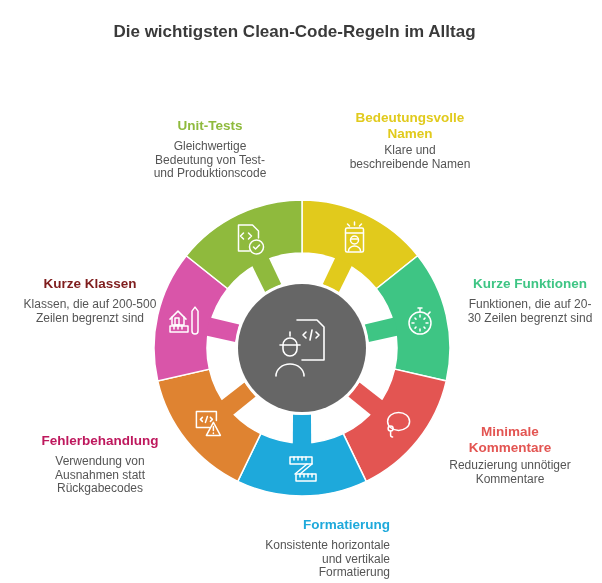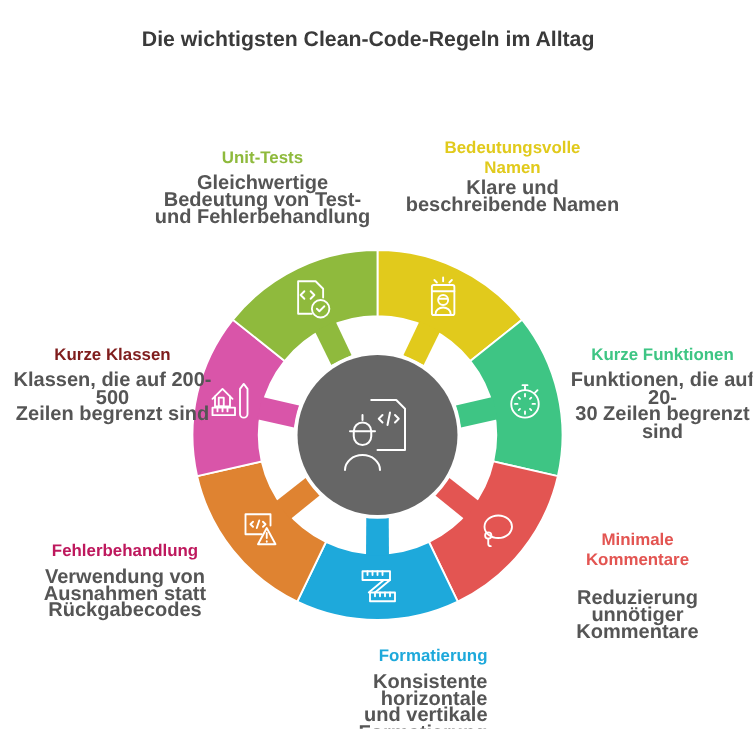--- a/index.html
+++ b/index.html
@@ -1,20 +1,20 @@
 <!DOCTYPE html>
 <html><head>
 <meta charset="utf-8">
 <style>
   html, body { margin:0; padding:0; background:#ffffff; }
   body { width:602px; height:583px; position:relative; overflow:hidden; font-family:"Liberation Sans", sans-serif; }
   .title { position:absolute; left:0; width:589px; top:22px; text-align:center; font-size:17px; font-weight:bold; color:#3a3a3a; }
   .label { position:absolute; text-align:center; }
   .label .head { font-weight:bold; font-size:13.5px; line-height:16px; }
-  .label .desc { font-size:16px; line-height:13.5px; color:#555555; margin-top:6px;font-weight:bold; }
+  .label .desc { font-size:12px; line-height:13.5px; color:#555555; margin-top:6px; }
   svg.wheel { position:absolute; left:0; top:0; }
 </style>
 </head>
 <body>
 
 <div class="title">Die wichtigsten Clean-Code-Regeln im Alltag</div>
 
 <svg class="wheel" width="602" height="583" viewBox="0 0 602 583">
   <g id="segs">
       <path d="M302,200 A148 148 0 0 1 417.71105940526843,255.72350932490744 L376.27399083446284,288.76846882342033 A95 95 0 0 0 302,253 Z" fill="#e1ca1c" stroke="#ffffff" stroke-width="1.5"></path>
@@ -91,21 +91,21 @@
         <path d="M4 8 l2 2 l4 -4"></path>
       </g>
     </g>
 </svg>
 
 <div class="label" style="left:120px; top:118px; width:180px;">
   <div class="head" style="color:#8fba3d">Unit-Tests</div>
   <div class="desc">
     <div>Gleichwertige</div>
       <div>Bedeutung von Test-</div>
-      <div>und Fehlerbehandlung</div>
+      <div>und Produktionscode</div>
   </div>
 </div>
 
 <div class="label" style="left:320px; top:110px; width:180px;">
   <div class="head" style="color:#e1ca1c">
     <div>Bedeutungsvolle</div>
       <div>Namen</div>
   </div>
   <div class="desc" style="margin-top:2px">
     <div>Klare und</div>
@@ -119,21 +119,21 @@
     <div>Funktionen, die auf 20-</div>
       <div>30 Zeilen begrenzt sind</div>
   </div>
 </div>
 
 <div class="label" style="left:430px; top:424px; width:160px;">
   <div class="head" style="color:#e35552">
     <div>Minimale</div>
       <div>Kommentare</div>
   </div>
-  <div class="desc" style="margin-top:16px">
+  <div class="desc" style="margin-top:3px">
     <div>Reduzierung unnötiger</div>
       <div>Kommentare</div>
   </div>
 </div>
 
 <div class="label" style="left:210px; top:517px; width:180px;text-align:right;">
   <div class="head" style="color:#1ea9db">Formatierung</div>
   <div class="desc">
     <div>Konsistente horizontale</div>
       <div>und vertikale</div>

